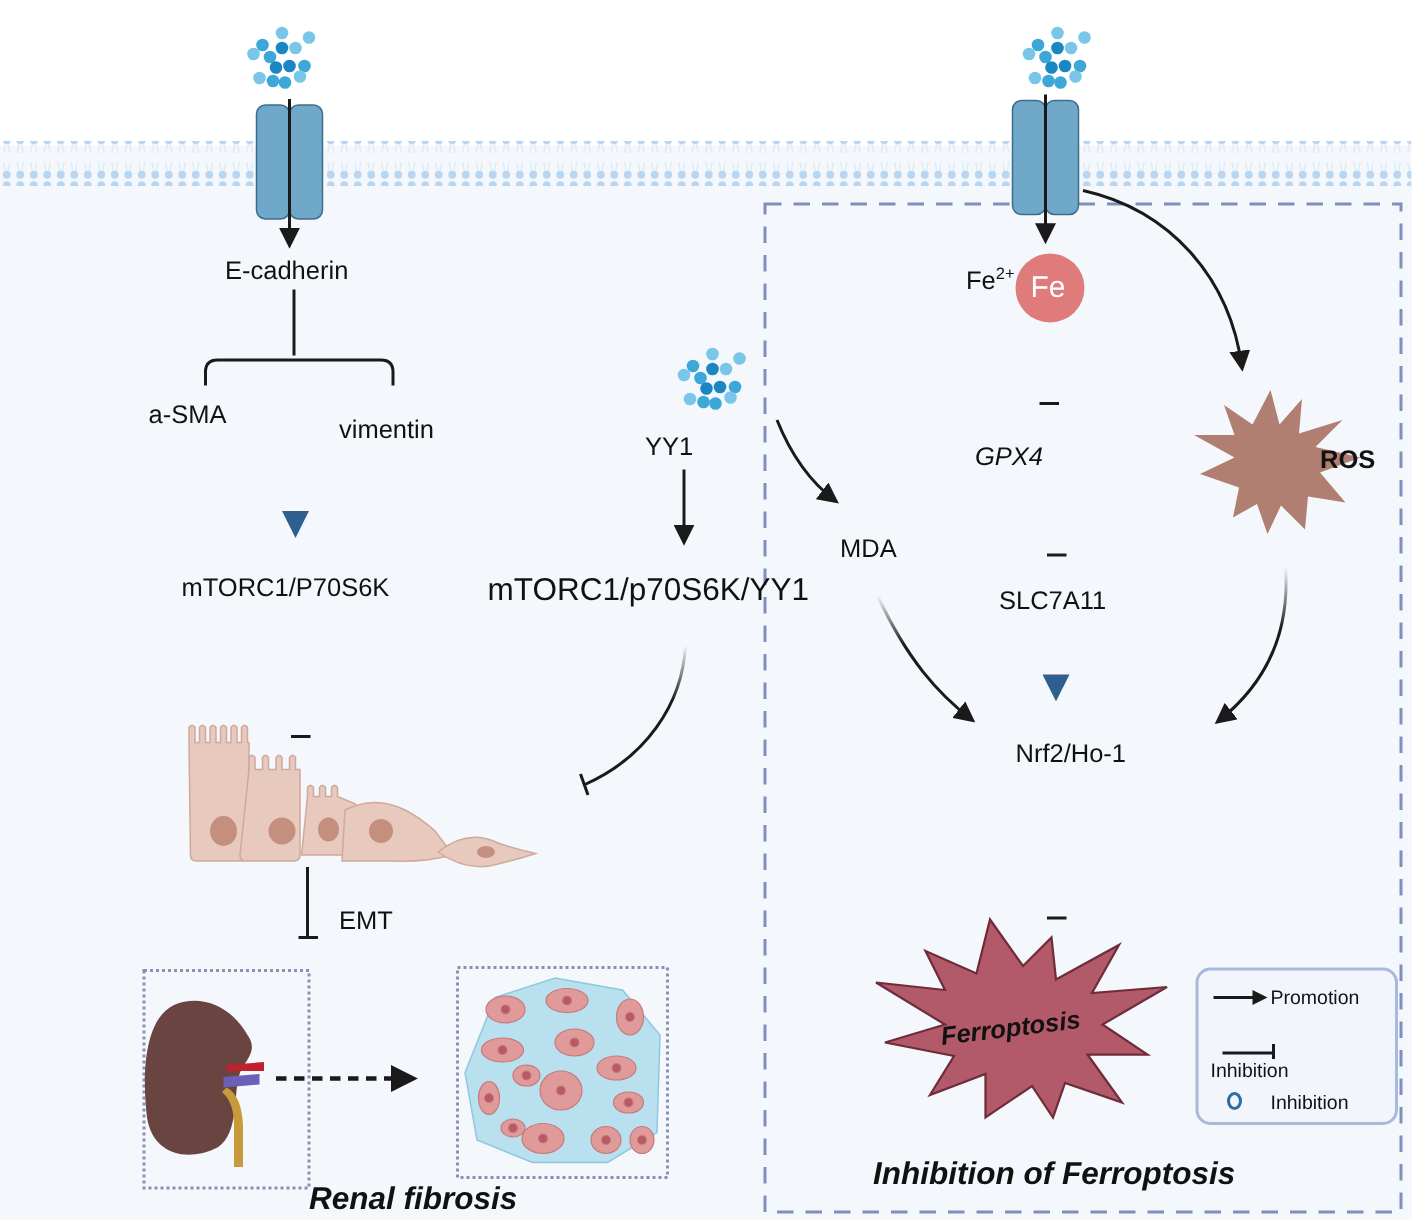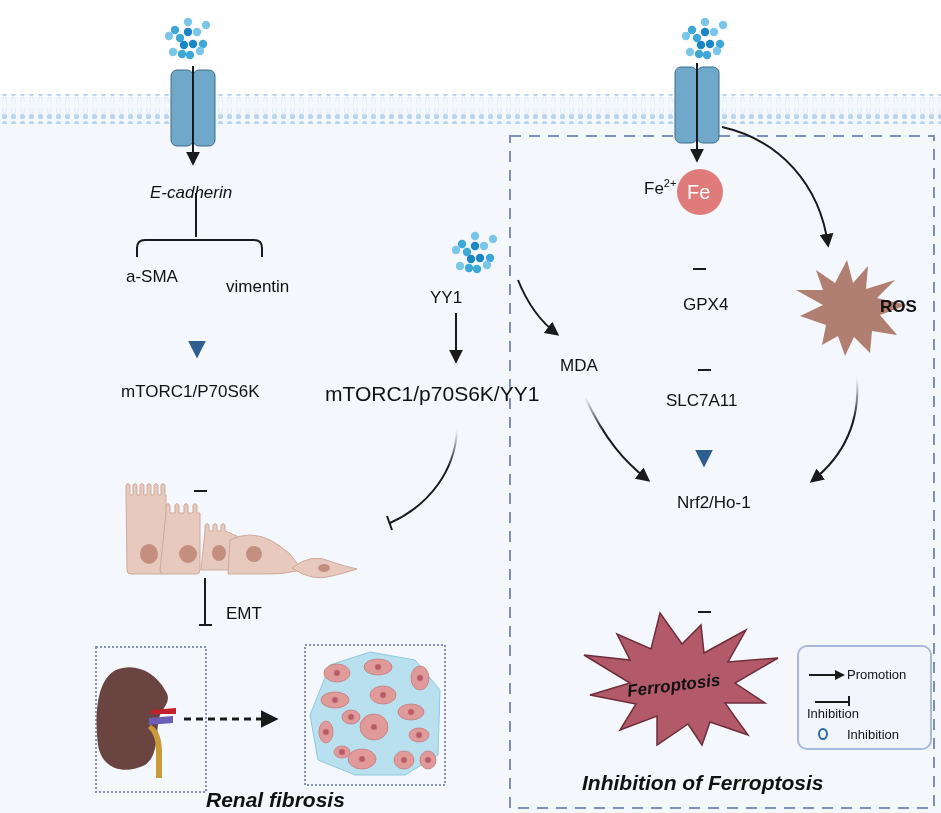--- a/index.html
+++ b/index.html
@@ -207,42 +207,42 @@
         <ellipse cx="362" cy="759" rx="14" ry="10"></ellipse>
         <circle cx="362" cy="759" r="3" fill="#b85a66"></circle>
         <ellipse cx="404" cy="760" rx="10" ry="9"></ellipse>
         <circle cx="404" cy="760" r="3" fill="#b85a66"></circle>
         <ellipse cx="428" cy="760" rx="8" ry="9"></ellipse>
         <circle cx="428" cy="760" r="3" fill="#b85a66"></circle>
       </g>
   </g>
 </svg>
 
-<div class="lbl lbl-md" style="left:150px; top:184px;font-style:italic;">E-cadherin</div>
-<div class="lbl lbl-md" style="left:99px; top:268px;margin-left:27px;">a-SMA</div>
+<div class="lbl lbl-md" style="left:150px; top:172px;">E-cadherin</div>
+<div class="lbl lbl-md" style="left:99px; top:268px;">a-SMA</div>
 <div class="lbl lbl-md" style="left:226px; top:278px;">vimentin</div>
 <div class="lbl lbl-md" style="left:121px; top:383px;">mTORC1/P70S6K</div>
 <div class="lbl lbl-md" style="left:226px; top:605px;">EMT</div>
 <div class="lbl lbl-sm bold-it" style="left:206px; top:789px;text-align:right;">Renal fibrosis</div>
 
 <div class="lbl lbl-md" style="left:430px; top:289px;">YY1</div>
 <div class="lbl lbl-sm" style="left:325px; top:383px;">mTORC1/p70S6K/YY1</div>
 
 <div class="lbl lbl-md" style="left:644px; top:178px;"><span>Fe</span><sup style="font-size:11px;">2+</sup></div>
 <div class="lbl" style="left:687px; top:182px; font-size:20px; color:#ffffff;">Fe</div>
-<div class="lbl lbl-md" style="left:683px; top:296px;">GPX4</div>
+<div class="lbl lbl-md" style="left:650px; top:296px;font-style:italic;">GPX4</div>
 <div class="lbl lbl-md" style="left:666px; top:392px;">SLC7A11</div>
 <div class="lbl lbl-md" style="left:880px; top:298px;font-weight:bold;">ROS</div>
 <div class="lbl lbl-md" style="left:560px; top:357px;text-align:center;">MDA</div>
 <div class="lbl lbl-md" style="left:677px; top:494px;">Nrf2/Ho-1</div>
 <div class="lbl bold-it" style="left:627px; top:677px; font-size:17px; transform:rotate(-7deg);">Ferroptosis</div>
 <div class="lbl lbl-sm bold-it" style="left:582px; top:772px;">Inhibition of Ferroptosis</div>
 
 <div class="legend">
-  <div class="row" style="top:20px;">
+  <div class="row" style="top:10px;">
     <span class="sym">
       <svg width="40" height="14">
           <line x1="2" y1="7" x2="30" y2="7" stroke="#1a1a1a" stroke-width="2"></line>
           <path d="M28,2 L38,7 L28,12 z" fill="#1a1a1a"></path>
         </svg>
     </span>
     <span>Promotion</span>
   </div>
   <div class="row" style="top:45px;flex-direction:column;">
     <span class="sym">

